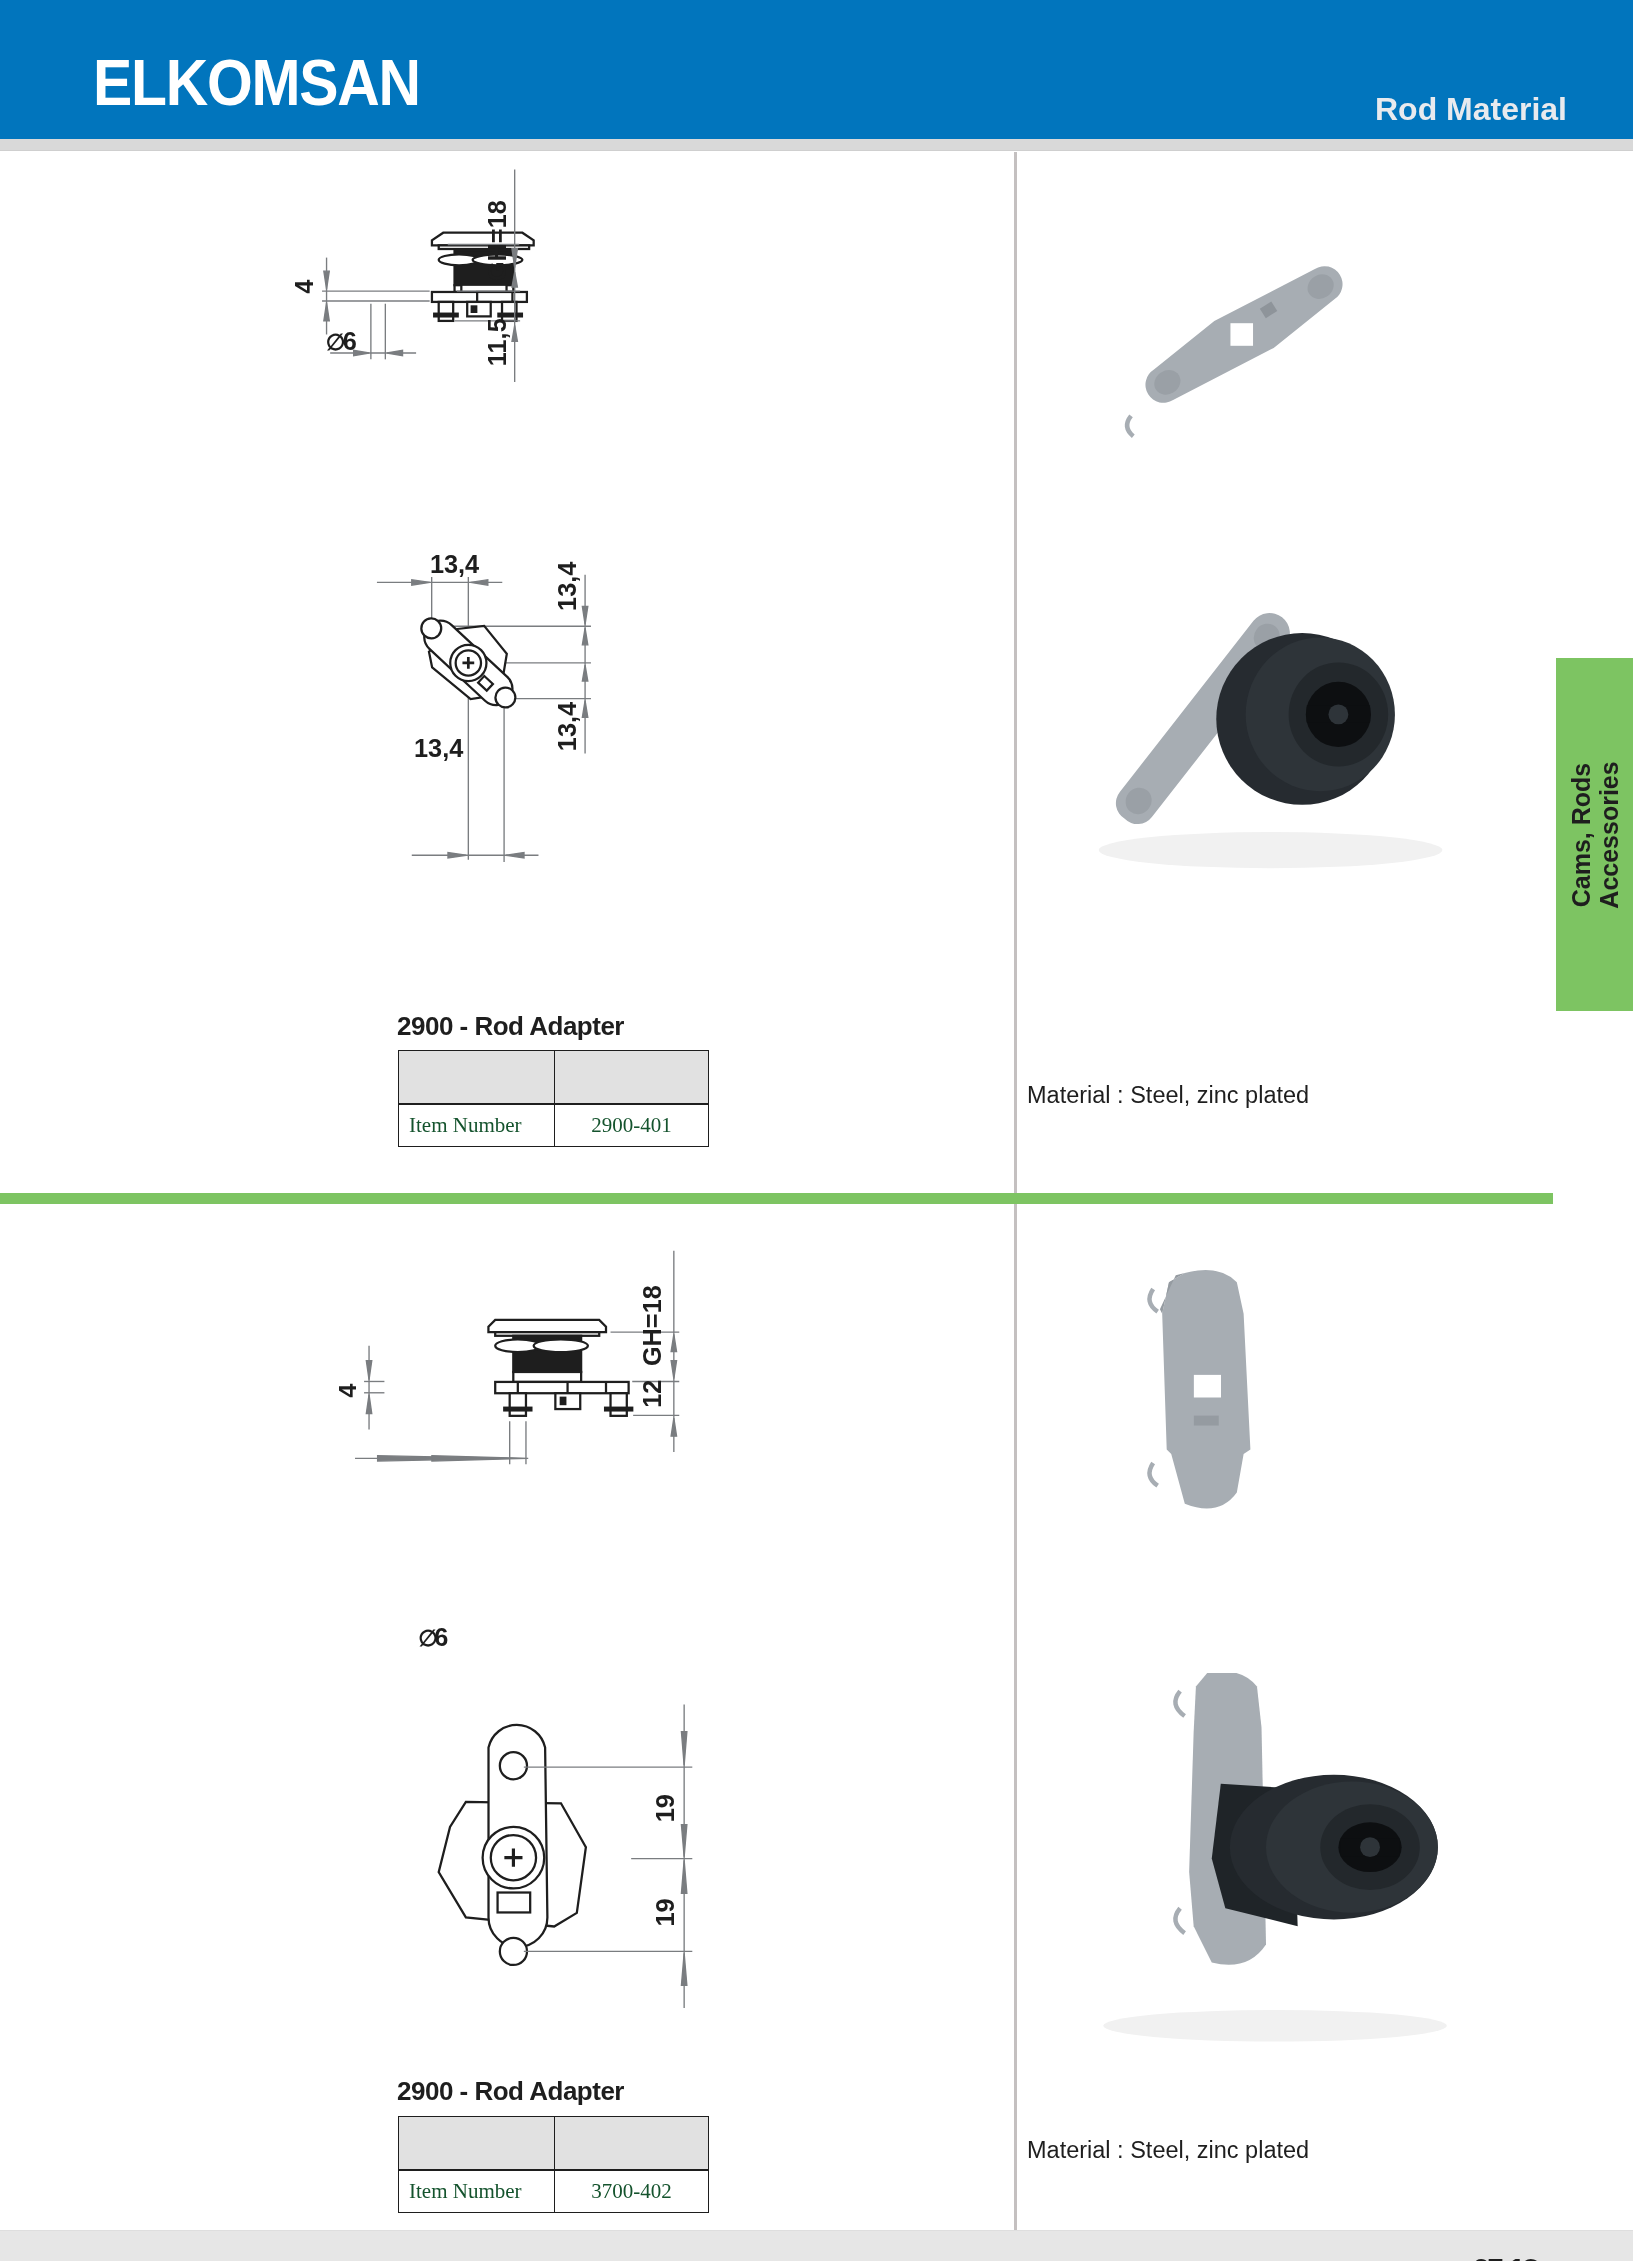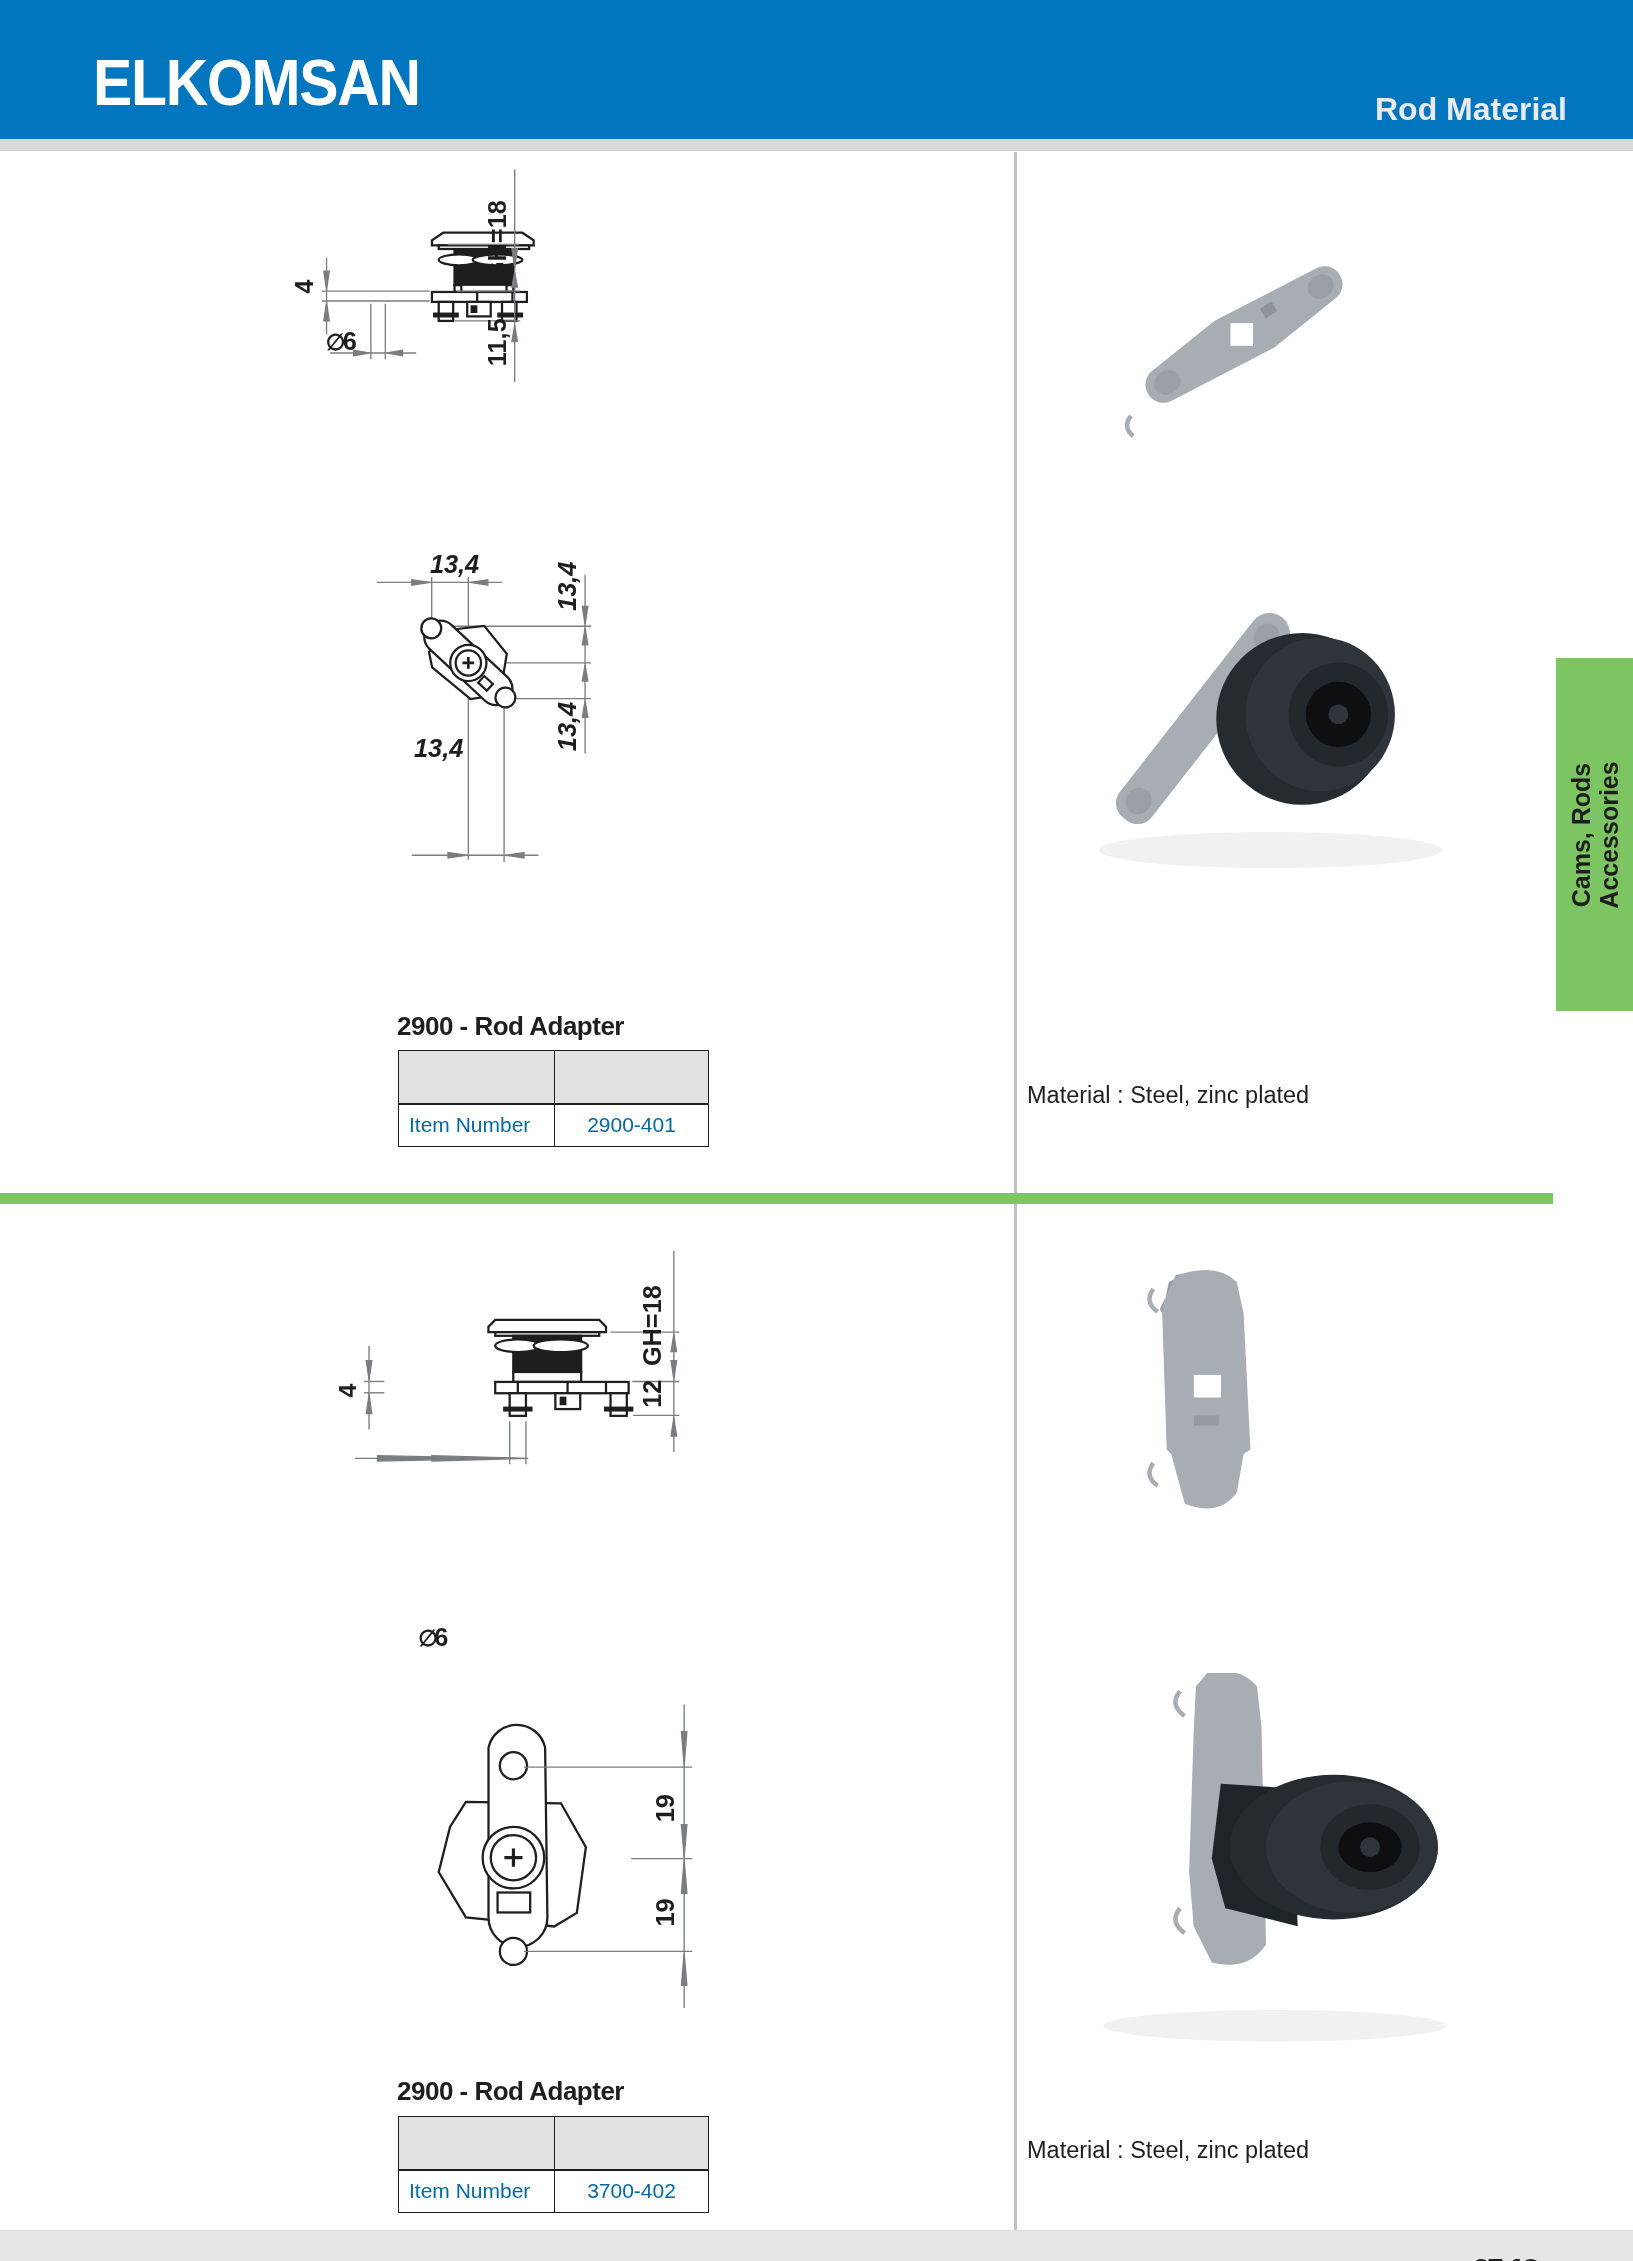--- a/index.html
+++ b/index.html
@@ -21,21 +21,21 @@
   .page-number { position: absolute; left: 1472px; top: 22.6px; font-size: 33px; font-weight: bold; color: #1e1e1e; letter-spacing: -4.1px; line-height: 1; }
 
   .drawing { position: absolute; }
   .drawing svg { display: block; }
   .dim-text { font-family: "Liberation Sans", sans-serif; font-weight: bold; fill: #1e1e1e; }
 
   .product-title { position: absolute; left: 397px; font-size: 26px; font-weight: bold; color: #1e1e1e; line-height: 1; letter-spacing: -0.5px; }
   .spec-table { position: absolute; left: 398px; width: 311px; border-collapse: collapse; border: 1.8px solid #1e1e1e; }
   .spec-table td { border: 1.4px solid #1e1e1e; height: 0; }
   .spec-table tr.head td { background: #e1e1e1; height: 53px; border-bottom-width: 2.3px; }
-  .spec-table tr.row td { height: 43px; font-size: 21px; color: #0369a1; }
+  .spec-table tr.row td { height: 43px; font-size: 21px; color: #14532d; font-family: Liberation Serif, serif; }
   .spec-table td.label { width: 156px; padding-left: 10px; text-align: left; }
   .spec-table td.value { text-align: center; }
 
   .material { position: absolute; left: 1027px; font-size: 23.5px; color: #1e1e1e; line-height: 1; }
   .material .mat-label { font-weight: normal; }
 
   .photo { position: absolute; }
   .photo svg { display: block; }
 </style>
 </head>
@@ -104,21 +104,21 @@
       <polygon points="240,425 240,437 206,431"></polygon>
     </g>
     <text class="dim-text" font-size="56" transform="translate(468,272) rotate(-90)">GH=18</text>
     <text class="dim-text" font-size="56" transform="translate(42,300) rotate(-90)">4</text>
     <text class="dim-text" font-size="56" transform="translate(468,460) rotate(-90)">11,5</text>
     <text class="dim-text" font-size="50" x="70" y="425" fill="#7a7d80" font-weight="normal">∅</text>
     <text class="dim-text" font-size="56" x="108" y="425">6</text>
   </svg>
 </div>
 
-<div class="drawing" style="left:362px; top:543px;font-style:italic;">
+<div class="drawing" style="left:362px; top:543px;">
   <svg width="362" height="353" viewBox="0 0 800 780">
     <g stroke="#7a7d80" stroke-width="3" fill="#7a7d80">
       <line x1="33" y1="87" x2="310" y2="87"></line>
       <line x1="154" y1="75" x2="154" y2="170"></line>
       <line x1="235" y1="75" x2="235" y2="700"></line>
       <polygon points="110,81 110,93 150,87"></polygon>
       <polygon points="278,81 278,93 240,87"></polygon>
       <line x1="110" y1="690" x2="390" y2="690"></line>
       <line x1="314" y1="355" x2="314" y2="705"></line>
       <polygon points="190,684 190,696 230,690"></polygon>

